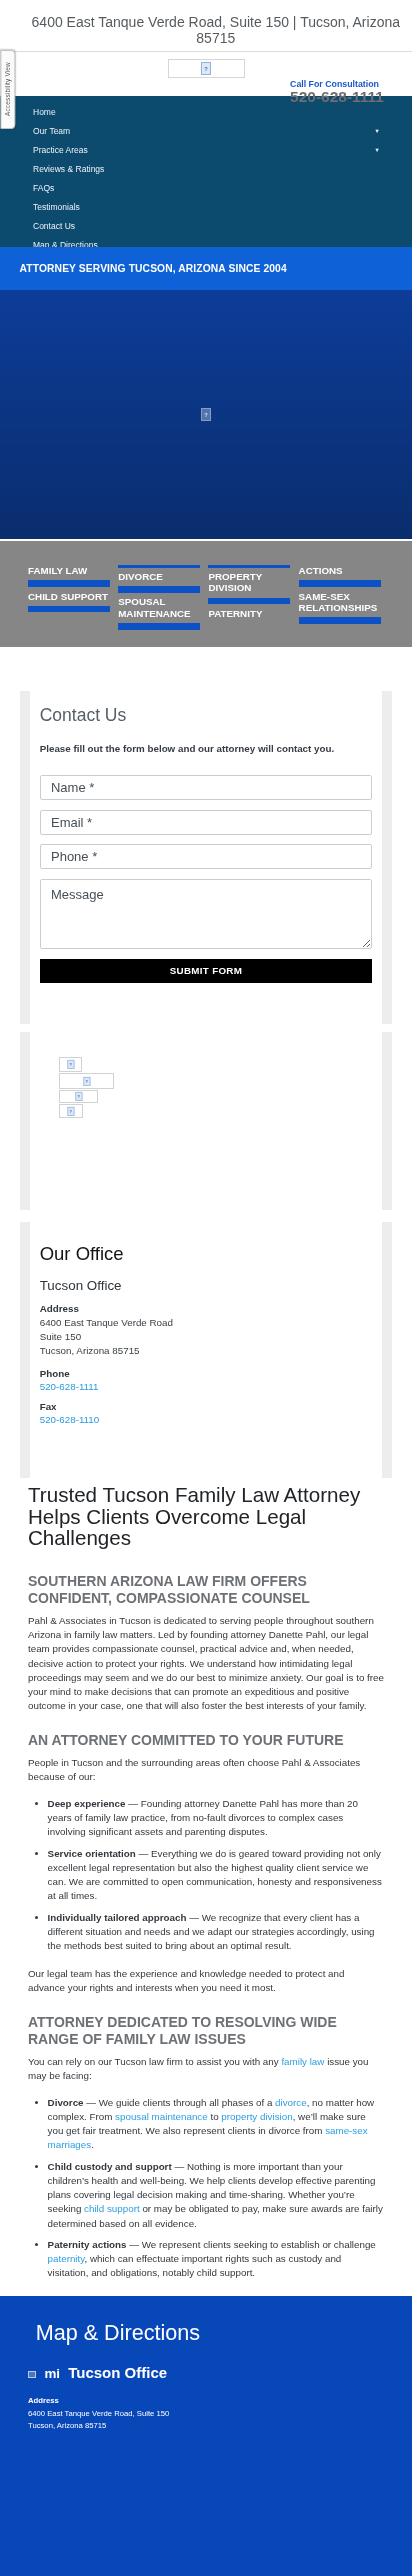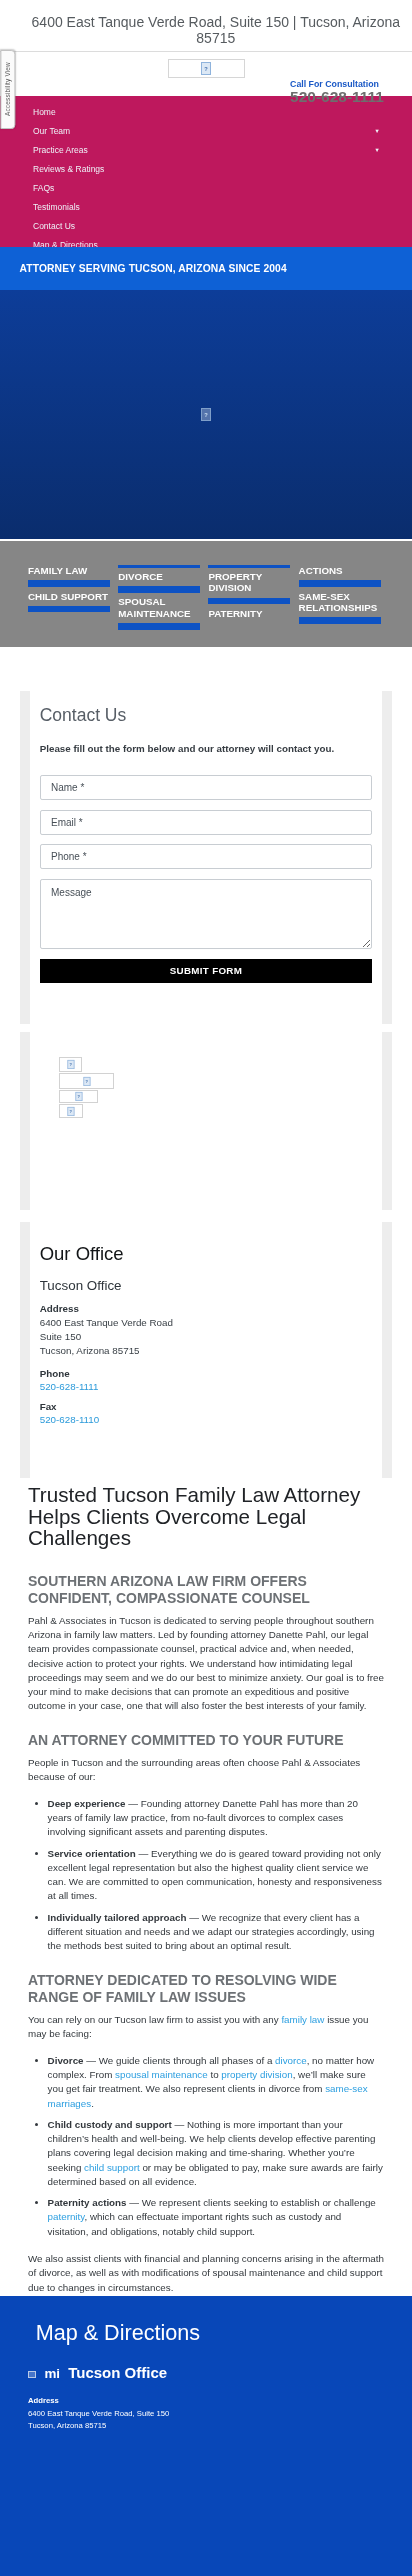--- a/index.html
+++ b/index.html
@@ -21,21 +21,21 @@
         font-size:6.4px;color:#555;letter-spacing:0.2px;cursor:pointer;}
 
   
   .header{height:37px;position:relative;background:#fff;overflow:visible;z-index:5;}
   .logo-box{width:75px;height:17px;margin:7.2px auto 0 auto;}
   .call-wrap{position:absolute;right:28px;top:19.6px;z-index:6;}
   .call-line{font-size:8.8px;font-weight:bold;color:#1b59c6;}
   .phone-line{font-size:15.5px;font-weight:bold;color:#6e6e6e;line-height:1.05;}
 
   
-  .nav{height:151px;background:#be185d;padding:7.2px 0 0 0;}
+  .nav{height:151px;background:#0c4a6e;padding:7.2px 0 0 0;}
   .nav ul{list-style:none;margin:0;padding:0;}
   .nav li{position:relative;height:19px;line-height:19px;padding-left:33px;color:#eef2f8;font-size:8.5px;cursor:pointer;}
   .nav .chev{position:absolute;right:32px;top:0;font-size:5.7px;color:#eef2f8;}
 
   
   .banner{height:43px;background:#0e61d6;display:flex;align-items:center;padding-left:19.6px;}
   .banner .txt{color:#fff;font-weight:bold;font-size:10.3px;letter-spacing:0.1px;}
 
   
   .hero{height:251px;background:linear-gradient(180deg,#0d3d99,#0a2d6d);border-bottom:2.1px solid #fff;
@@ -56,21 +56,21 @@
   .w-contact{height:333px;}
   .w-pay{height:178px;margin-top:7.7px;}
   .w-office{height:256px;margin-top:12.4px;}
   .w-contact .card-inner{padding:13.4px 9.3px;}
   .w-pay .card-inner{padding:25px 9.3px;}
   .w-office .card-inner{padding:20.6px 9.3px;}
 
   .h-contact{margin:0 0 15.5px 0;font-size:17.5px;font-weight:400;color:#575e66;}
   .contact-intro{font-size:9.8px;font-weight:bold;color:#363c42;line-height:1.55;margin:0 0 18.5px 0;}
   .fld{display:block;width:100%;box-sizing:border-box;height:25px;margin-bottom:9.8px;border:0.5px solid #c8cdd2;
-       border-radius:2.1px;padding:0 10.3px;font-size:10px;color:#333;font-family:"Liberation Sans",sans-serif;}
+       border-radius:2.1px;padding:0 10.3px;font-size:13px;color:#333;font-family:"Liberation Sans",sans-serif;}
   .fld::placeholder{color:#474f57;opacity:1;}
   textarea.fld{height:70px;padding-top:6.7px;resize:vertical;}
   .submit-btn{display:block;width:100%;height:24px;background:#000;color:#fff;border:none;font-size:9.8px;
        font-weight:bold;letter-spacing:0.3px;margin-top:6.2px;cursor:pointer;font-family:"Liberation Sans",sans-serif;}
 
   .h-pay{margin:0 0 4.1px 0;font-size:18.5px;font-weight:400;color:#121517;}
   .pay-sub{font-size:12.4px;font-weight:bold;color:#121517;margin:0 0 13.4px 0;}
   .pay-icons{margin-left:19.6px;display:flex;flex-direction:column;gap:1px;}
   .pay-icons .pbox{border-color:#d2d2d2;}
   .pi1{width:20.6px;height:13.4px;}
@@ -229,20 +229,21 @@
     <h1>Trusted Tucson Family Law Attorney Helps Clients Overcome Legal Challenges</h1>
     <h2 class="gray">SOUTHERN ARIZONA LAW FIRM OFFERS CONFIDENT, COMPASSIONATE COUNSEL</h2>
     <p>Pahl &amp; Associates in Tucson is dedicated to serving people throughout southern Arizona in family law matters. Led by founding attorney Danette Pahl, our legal team provides compassionate counsel, practical advice and, when needed, decisive action to protect your rights. We understand how intimidating legal proceedings may seem and we do our best to minimize anxiety. Our goal is to free your mind to make decisions that can promote an expeditious and positive outcome in your case, one that will also foster the best interests of your family.</p>
     <h2 class="gray">AN ATTORNEY COMMITTED TO YOUR FUTURE</h2>
     <p>People in Tucson and the surrounding areas often choose Pahl &amp; Associates because of our:</p>
     <ul>
       <li><strong>Deep experience</strong><span> — Founding attorney Danette Pahl has more than 20 years of family law practice, from no-fault divorces to complex cases involving significant assets and parenting disputes.</span></li>
       <li><strong>Service orientation</strong><span> — Everything we do is geared toward providing not only excellent legal representation but also the highest quality client service we can. We are committed to open communication, honesty and responsiveness at all times.</span></li>
       <li><strong>Individually tailored approach</strong><span> — We recognize that every client has a different situation and needs and we adapt our strategies accordingly, using the methods best suited to bring about an optimal result.</span></li>
     </ul>
+    <p>Our legal team has the experience and knowledge needed to protect and advance your rights and interests when you need it most.</p>
     <h2 class="gray">ATTORNEY DEDICATED TO RESOLVING WIDE RANGE OF FAMILY LAW ISSUES</h2>
     <p><span>You can rely on our Tucson law firm to assist you with any </span><a class="alink">family law</a><span> issue you may be facing:</span></p>
     <ul>
       <li><strong>Divorce</strong><span> — We guide clients through all phases of a </span><a class="alink">divorce</a><span>, no matter how complex. From </span><a class="alink">spousal maintenance</a><span> to </span><a class="alink">property division</a><span>, we’ll make sure you get fair treatment. We also represent clients in divorce from </span><a class="alink">same-sex marriages</a><span>.</span></li>
       <li><strong>Child custody and support</strong><span> — Nothing is more important than your children’s health and well-being. We help clients develop effective parenting plans covering legal decision making and time-sharing. Whether you’re seeking </span><a class="alink">child support</a><span> or may be obligated to pay, make sure awards are fairly determined based on all evidence.</span></li>
       <li><strong>Paternity actions</strong><span> — We represent clients seeking to establish or challenge </span><a class="alink">paternity</a><span>, which can effectuate important rights such as custody and visitation, and obligations, notably child support.</span></li>
     </ul>
     <p>We also assist clients with financial and planning concerns arising in the aftermath of divorce, as well as with modifications of spousal maintenance and child support due to changes in circumstances.</p>
 
   </section>

